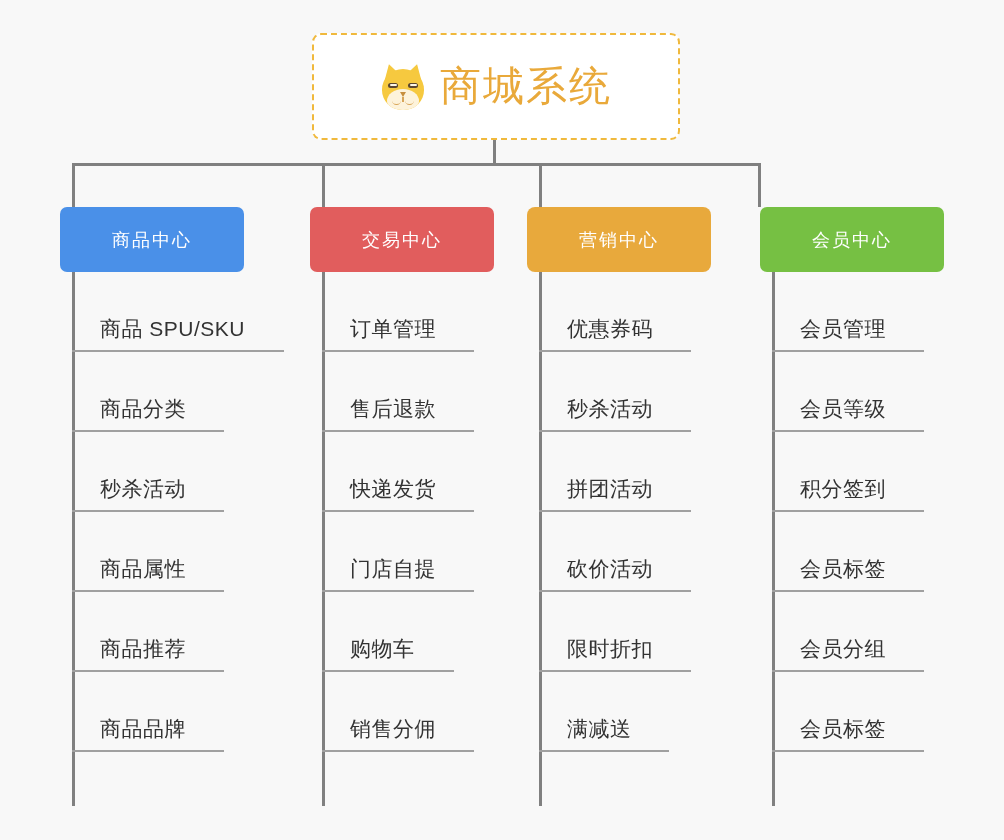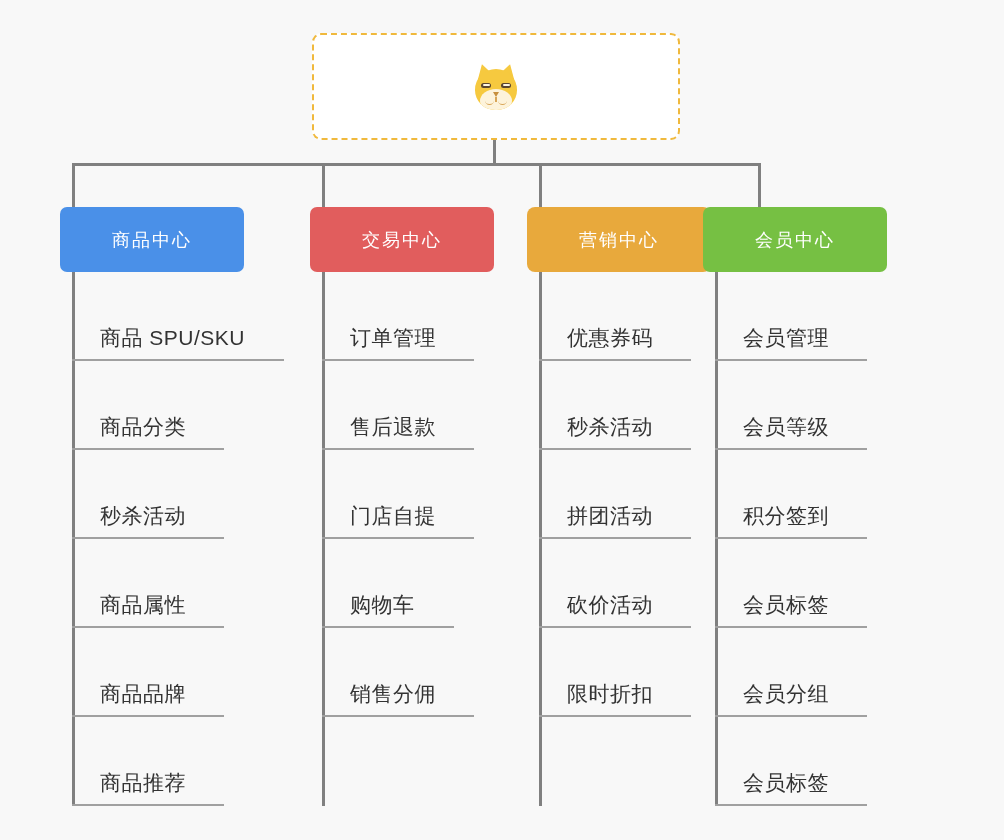--- a/index.html
+++ b/index.html
@@ -162,21 +162,21 @@
     top: 65px;
     width: 3px;
     background: #808080;
   }
   .leaf-list {
     position: relative;
     margin-top: 0;
   }
   .leaf {
     position: relative;
-    height: 89px;
+    height: 80px;
     box-sizing: border-box;
     text-align: center;
   }
   .leaf-label {
     position: absolute;
     left: 40px;
     bottom: 9px;
     font-size: 21px;
     color: #333333;
     white-space: nowrap;
@@ -202,20 +202,21 @@
       <div class="head">
         <div class="muzzle"></div>
         <div class="eye left"></div>
         <div class="eye right"></div>
         <div class="nose"></div>
         <div class="mouth"></div>
         <div class="smile left"></div>
         <div class="smile right"></div>
       </div>
     </div>
+    <div class="root-title">商城系统</div>
   </div>
 
   <div id="connectors">
       <div class="conn conn-v" style="left: 493px; top: 140px; height: 26px;"></div>
       <div class="conn conn-h" style="left: 72px; top: 163px; width: 689px;"></div>
       <div class="conn conn-v" style="left: 72px; top: 163px; height: 44px;"></div>
       <div class="conn conn-v" style="left: 322px; top: 163px; height: 44px;"></div>
       <div class="conn conn-v" style="left: 539px; top: 163px; height: 44px;"></div>
       <div class="conn conn-v" style="left: 758px; top: 163px; height: 44px;"></div>
     </div>
@@ -237,44 +238,48 @@
           </div>
           <div class="leaf">
             <div class="leaf-label">秒杀活动</div>
             <div class="leaf-rule" style="width: 152px;"></div>
           </div>
           <div class="leaf">
             <div class="leaf-label">商品属性</div>
             <div class="leaf-rule" style="width: 152px;"></div>
           </div>
           <div class="leaf">
+            <div class="leaf-label">商品推荐</div>
+            <div class="leaf-rule" style="width: 152px;"></div>
+          </div>
+          <div class="leaf">
             <div class="leaf-label">商品品牌</div>
-            <div class="leaf-rule" style="width: 152px;"></div>
-          </div>
-          <div class="leaf">
-            <div class="leaf-label">商品推荐</div>
             <div class="leaf-rule" style="width: 152px;"></div>
           </div>
         </div>
       </div>
       <div class="branch" style="left: 310px; width: 184px;">
         <div class="branch-header" style="background: rgb(225, 93, 93); width: 184px;">
           <span>交易中心</span>
         </div>
         <div class="spine" style="height: 534px;"></div>
         <div class="leaf-list">
           <div class="leaf">
             <div class="leaf-label">订单管理</div>
             <div class="leaf-rule" style="width: 152px;"></div>
           </div>
           <div class="leaf">
             <div class="leaf-label">售后退款</div>
             <div class="leaf-rule" style="width: 152px;"></div>
           </div>
           <div class="leaf">
+            <div class="leaf-label">快递发货</div>
+            <div class="leaf-rule" style="width: 152px;"></div>
+          </div>
+          <div class="leaf">
             <div class="leaf-label">门店自提</div>
             <div class="leaf-rule" style="width: 152px;"></div>
           </div>
           <div class="leaf">
             <div class="leaf-label">购物车</div>
             <div class="leaf-rule" style="width: 132px;"></div>
           </div>
           <div class="leaf">
             <div class="leaf-label">销售分佣</div>
             <div class="leaf-rule" style="width: 152px;"></div>
@@ -300,23 +305,27 @@
             <div class="leaf-rule" style="width: 152px;"></div>
           </div>
           <div class="leaf">
             <div class="leaf-label">砍价活动</div>
             <div class="leaf-rule" style="width: 152px;"></div>
           </div>
           <div class="leaf">
             <div class="leaf-label">限时折扣</div>
             <div class="leaf-rule" style="width: 152px;"></div>
           </div>
-        </div>
-      </div>
-      <div class="branch" style="left: 703px; width: 184px;">
+          <div class="leaf">
+            <div class="leaf-label">满减送</div>
+            <div class="leaf-rule" style="width: 130px;"></div>
+          </div>
+        </div>
+      </div>
+      <div class="branch" style="left: 760px; width: 184px;">
         <div class="branch-header" style="background: rgb(118, 192, 67); width: 184px;">
           <span>会员中心</span>
         </div>
         <div class="spine" style="height: 534px;"></div>
         <div class="leaf-list">
           <div class="leaf">
             <div class="leaf-label">会员管理</div>
             <div class="leaf-rule" style="width: 152px;"></div>
           </div>
           <div class="leaf">

